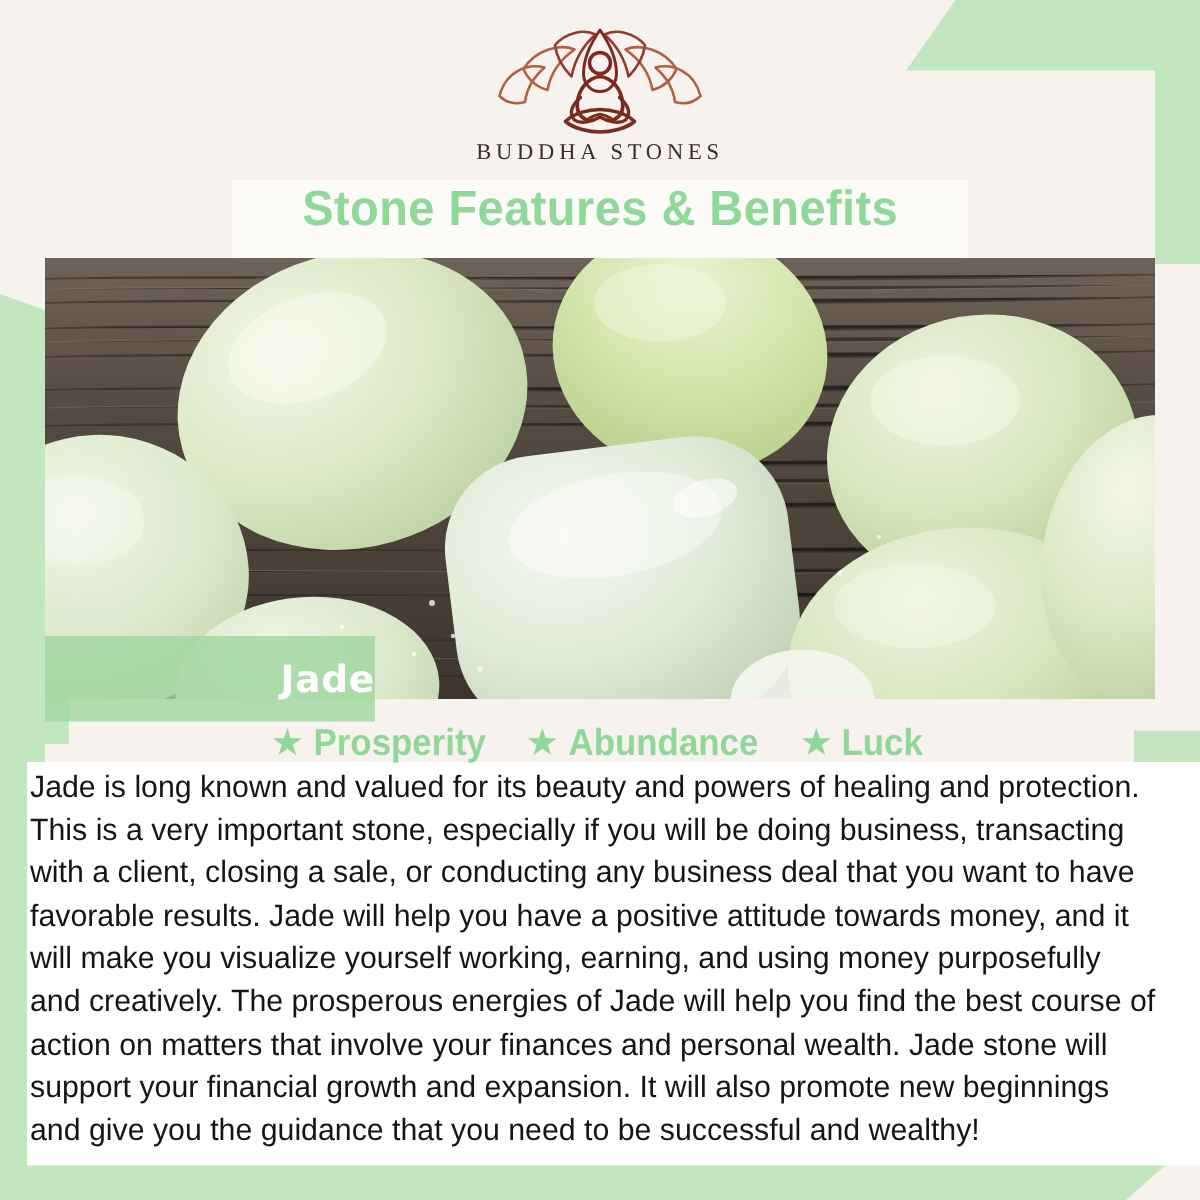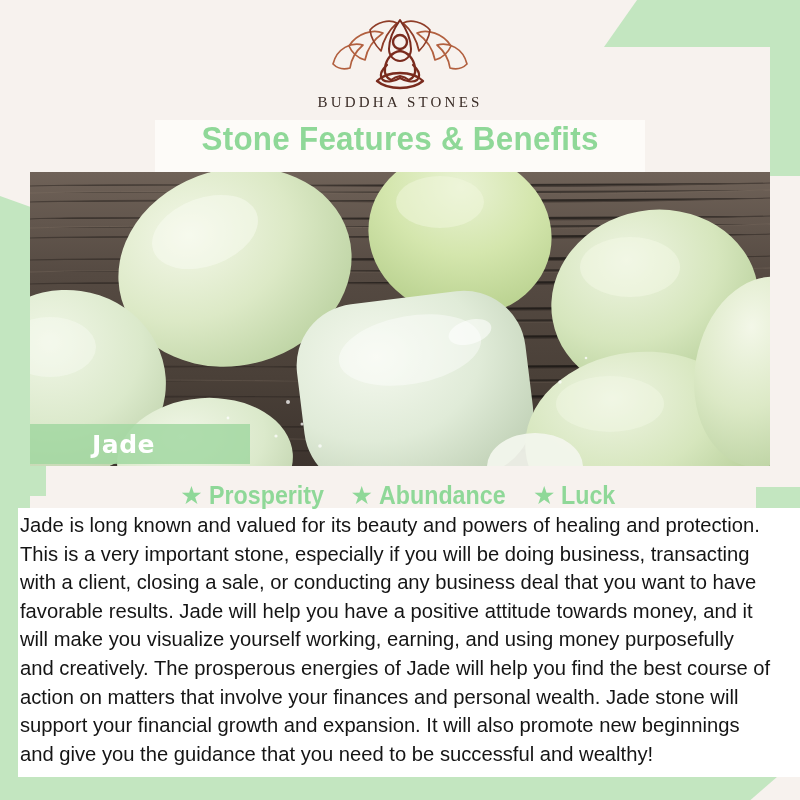--- a/index.html
+++ b/index.html
@@ -78,24 +78,25 @@
   
   .photo{
     position:absolute;top:172px;left:30px;width:740px;height:294px;
     overflow:hidden;
     z-index:4;
   }
   .photo svg{display:block;}
 
   
   .jade-bar{
-    position:absolute;top:424px;left:30px;width:220px;height:40px;
+    position:absolute;top:424px;left:30px;width:220px;height:57px;
     background:rgba(160,215,160,0.82);
     display:flex;align-items:center;
     z-index:7;
+    justify-content:flex-end;
   }
   .jade-text{
     margin-left:62px;
     color:#ffffff;
     font-size:25px;
     font-weight:bold;
     letter-spacing:0.5px;
     font-family:"DejaVu Sans",sans-serif;
   }
 

